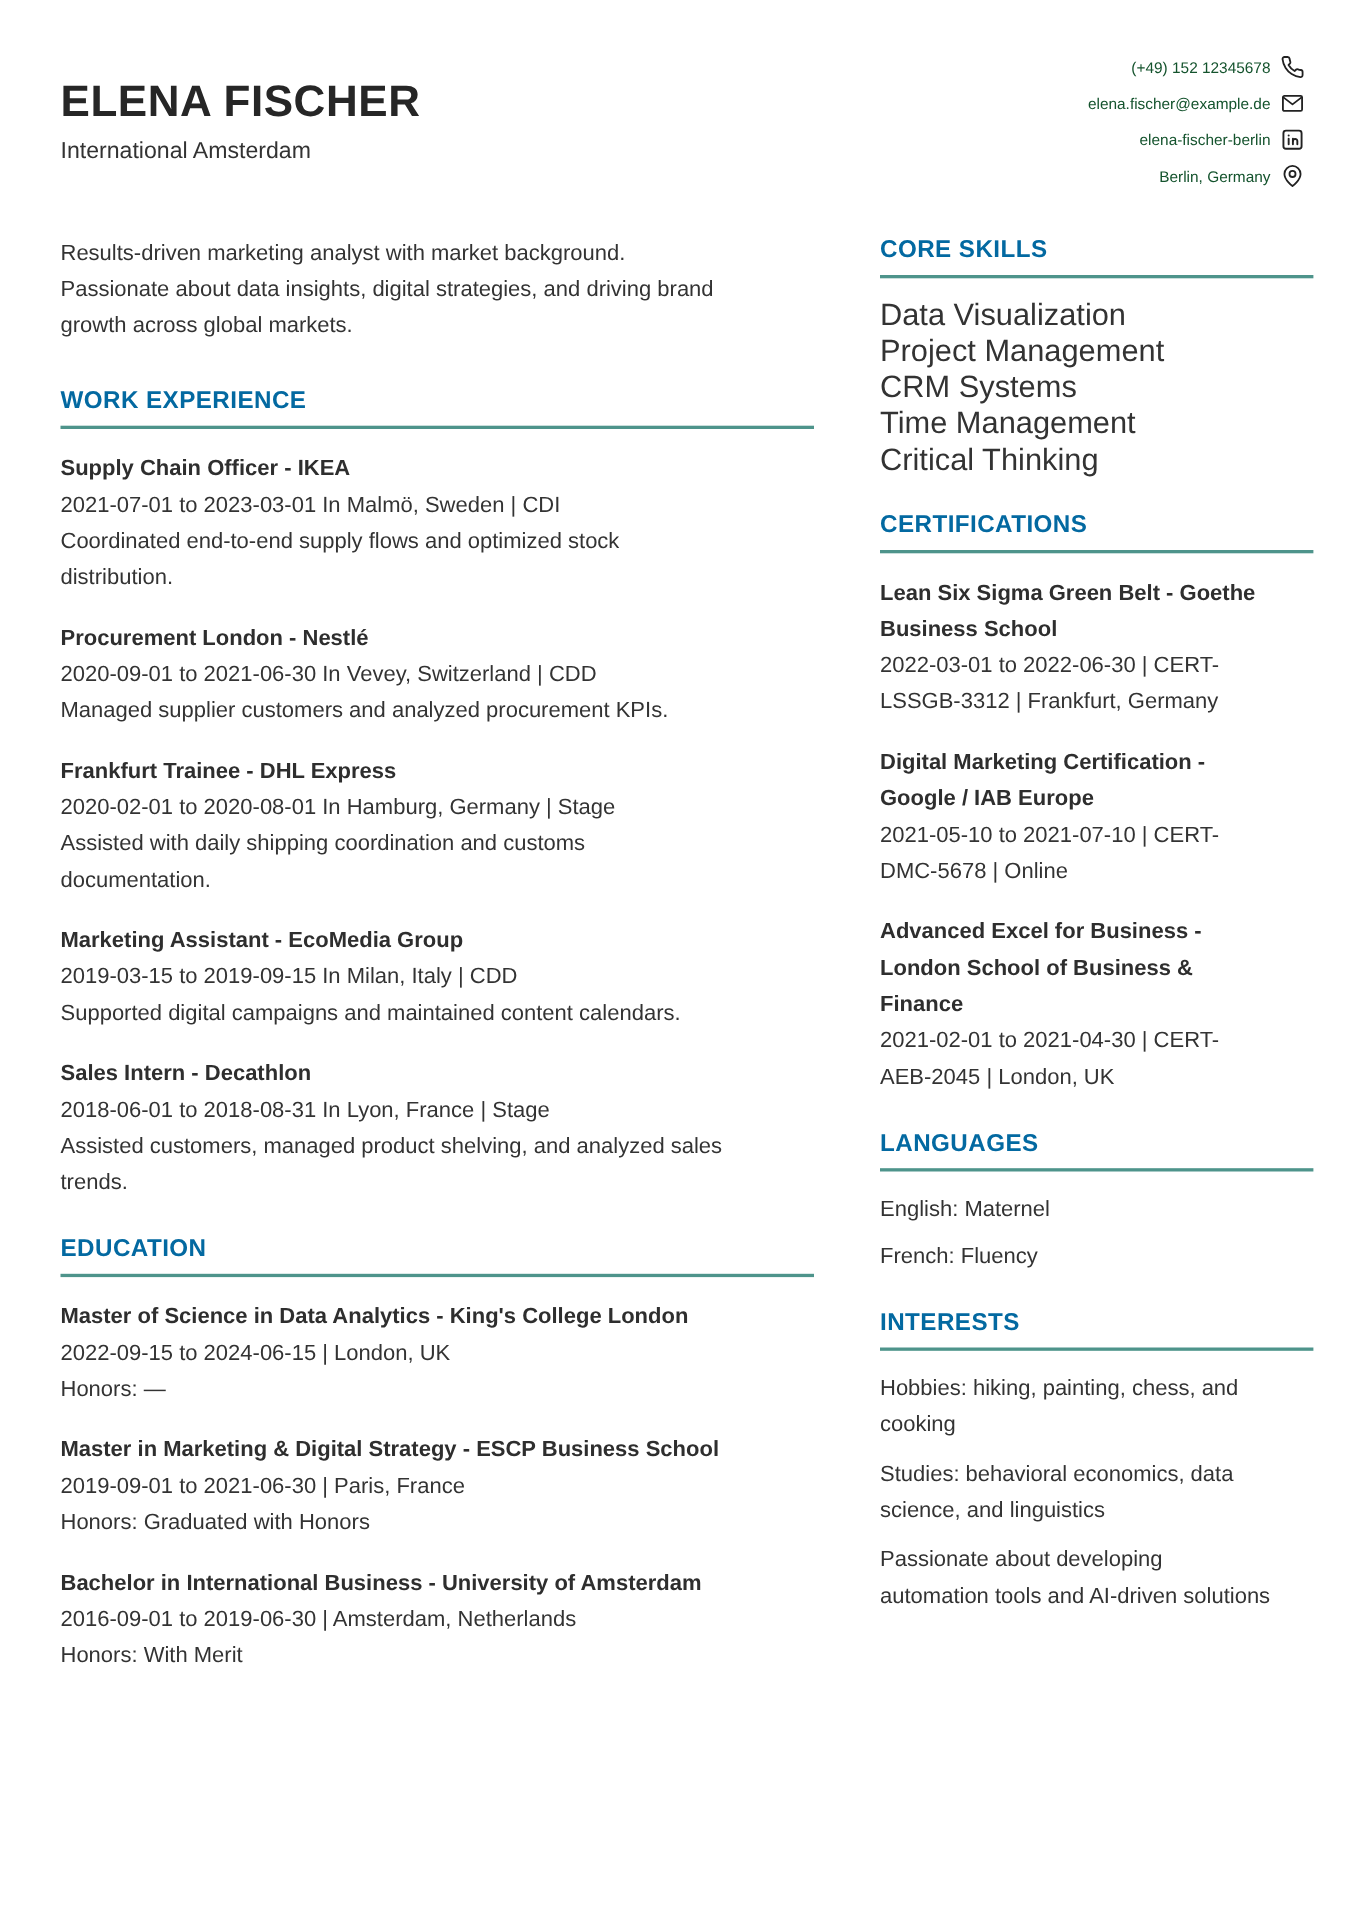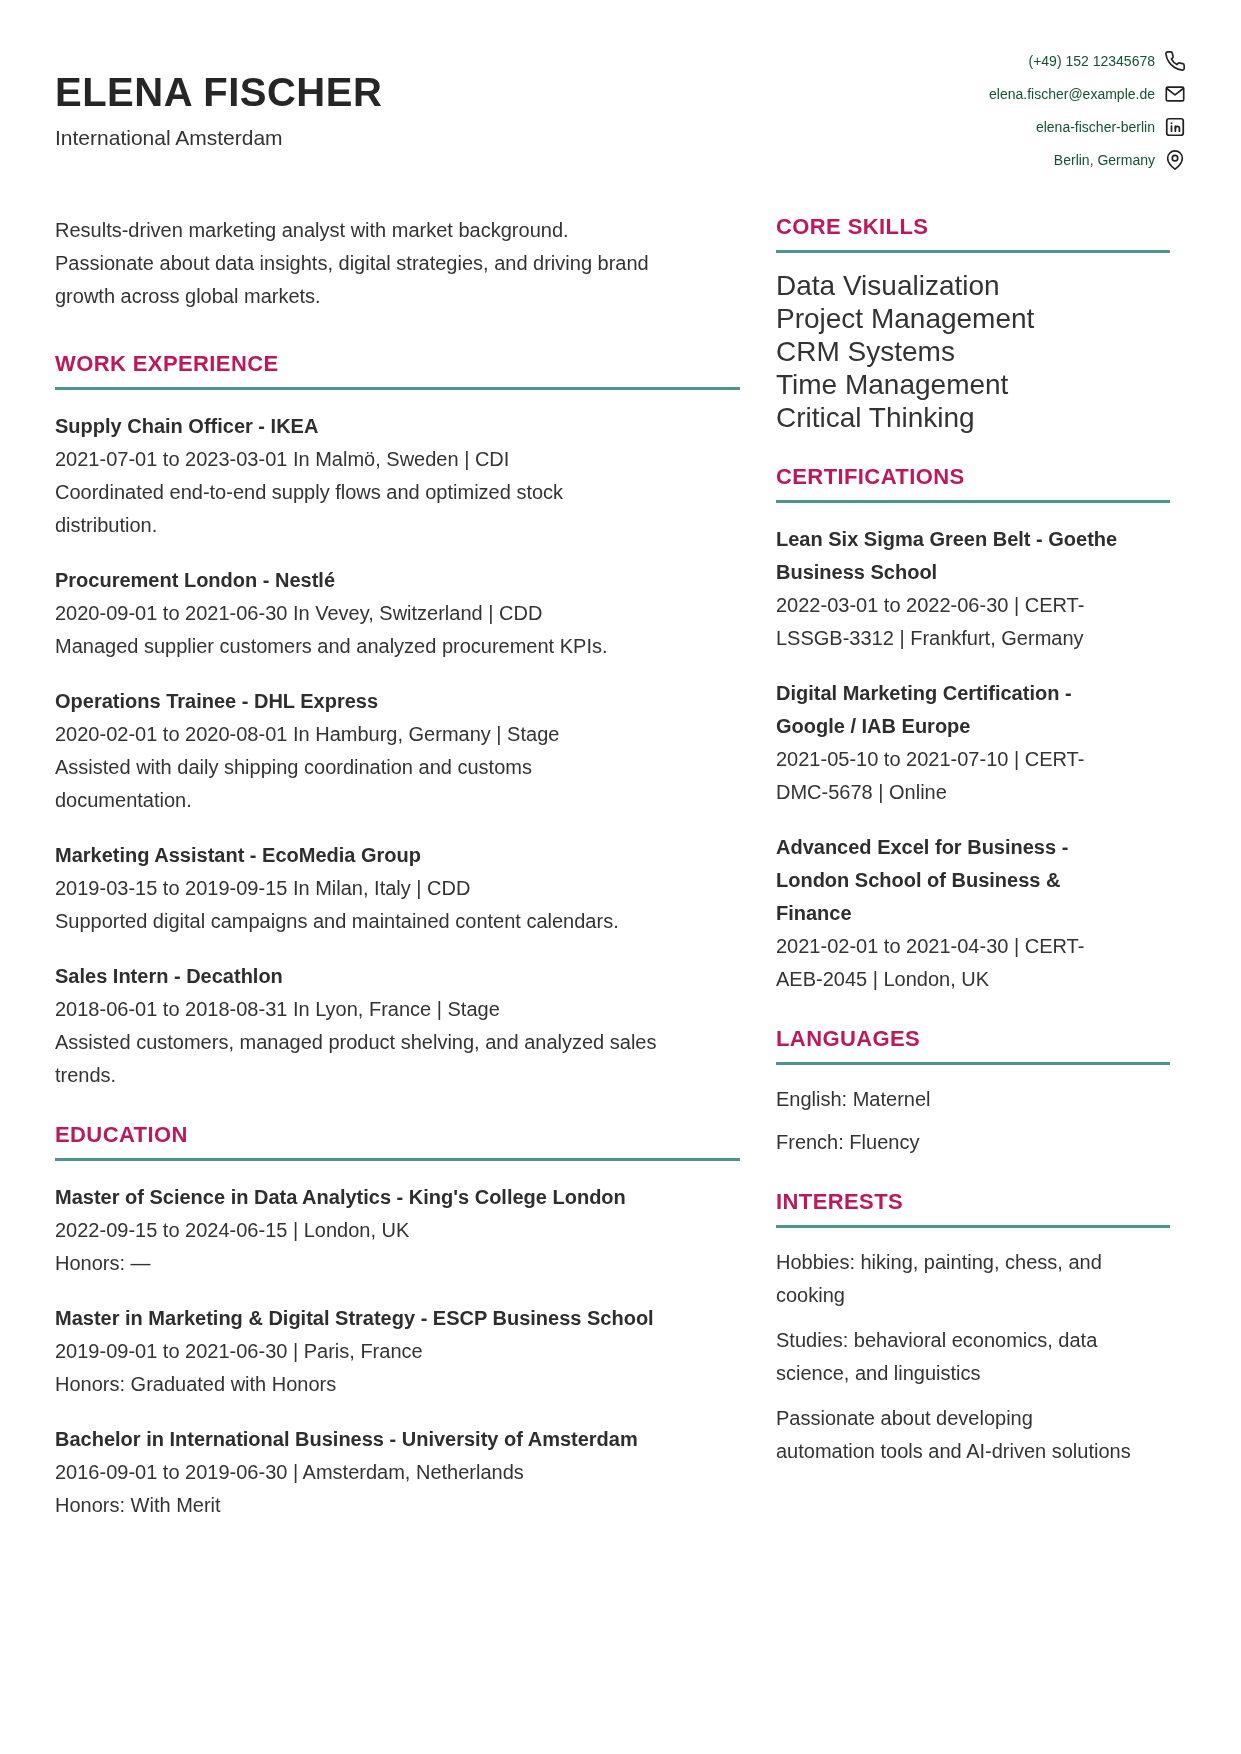--- a/index.html
+++ b/index.html
@@ -28,30 +28,30 @@
   }
   .job-title { font-size: 21px; color: #333; margin-top: 12px; }
   .contact { display: flex; flex-direction: column; align-items: flex-end; }
   .contact-row {
     display: flex; align-items: center; justify-content: space-between;
     height: 33px; gap: 9px; font-size: 14px; color: #14532d;
   }
   .contact-icon { width: 22px; height: 22px; display: inline-flex; }
   .contact-icon svg { width: 22px; height: 22px; display: block; }
   
-  .columns { display: flex; gap: 36px; margin-top: 38px; }
+  .columns { display: flex; gap: 60px; margin-top: 38px; }
   .col-left { width: 685px; flex: none; }
   .col-right { width: 394px; flex: none; }
   .col-left .wrap { max-width: 612px; }
   .col-right .wrap { max-width: 355px; }
   
   .summary { font-size: 20px; line-height: 33px; color: #333; margin-bottom: 38px; }
   .section { margin-bottom: 30px; }
   .section-heading {
-    font-size: 22px; font-weight: bold; color: #be185d; letter-spacing: 0.4px;
+    font-size: 22px; font-weight: bold; color: #0369a1; letter-spacing: 0.4px;
     padding-bottom: 10px; border-bottom: 3px solid var(--accent);
     margin-bottom: 12px;
   }
   .entry { padding-top: 8px; margin-bottom: 14px; }
   .entry-title { font-size: 20px; font-weight: bold; color: #2e2e2e; line-height: 33px; }
   .entry-meta, .entry-desc, .entry-honors { font-size: 20px; line-height: 33px; color: #333; }
   .skill-item { font-size: 28px; line-height: 33px; color: #333; }
   .skills-list { padding-top: 4px; }
   .lang-item { font-size: 20px; line-height: 33px; color: #333; padding-top: 6px; margin-bottom: 4px; }
   .interest-item { font-size: 20px; line-height: 33px; color: #333; padding-top: 6px; margin-bottom: 6px; }
@@ -122,21 +122,21 @@
           <div class="entry-title">Supply Chain Officer - IKEA</div>
           <div class="entry-meta">2021-07-01 to 2023-03-01 In Malmö, Sweden | CDI</div>
           <div class="entry-desc">Coordinated end-to-end supply flows and optimized stock distribution.</div>
         </div>
         <div class="entry wrap">
           <div class="entry-title">Procurement London - Nestlé</div>
           <div class="entry-meta">2020-09-01 to 2021-06-30 In Vevey, Switzerland | CDD</div>
           <div class="entry-desc">Managed supplier customers and analyzed procurement KPIs.</div>
         </div>
         <div class="entry wrap">
-          <div class="entry-title">Operations Trainee - DHL Express</div>
+          <div class="entry-title">Frankfurt Trainee - DHL Express</div>
           <div class="entry-meta">2020-02-01 to 2020-08-01 In Hamburg, Germany | Stage</div>
           <div class="entry-desc">Assisted with daily shipping coordination and customs documentation.</div>
         </div>
         <div class="entry wrap">
           <div class="entry-title">Marketing Assistant - EcoMedia Group</div>
           <div class="entry-meta">2019-03-15 to 2019-09-15 In Milan, Italy | CDD</div>
           <div class="entry-desc">Supported digital campaigns and maintained content calendars.</div>
         </div>
         <div class="entry wrap">
           <div class="entry-title">Sales Intern - Decathlon</div>

